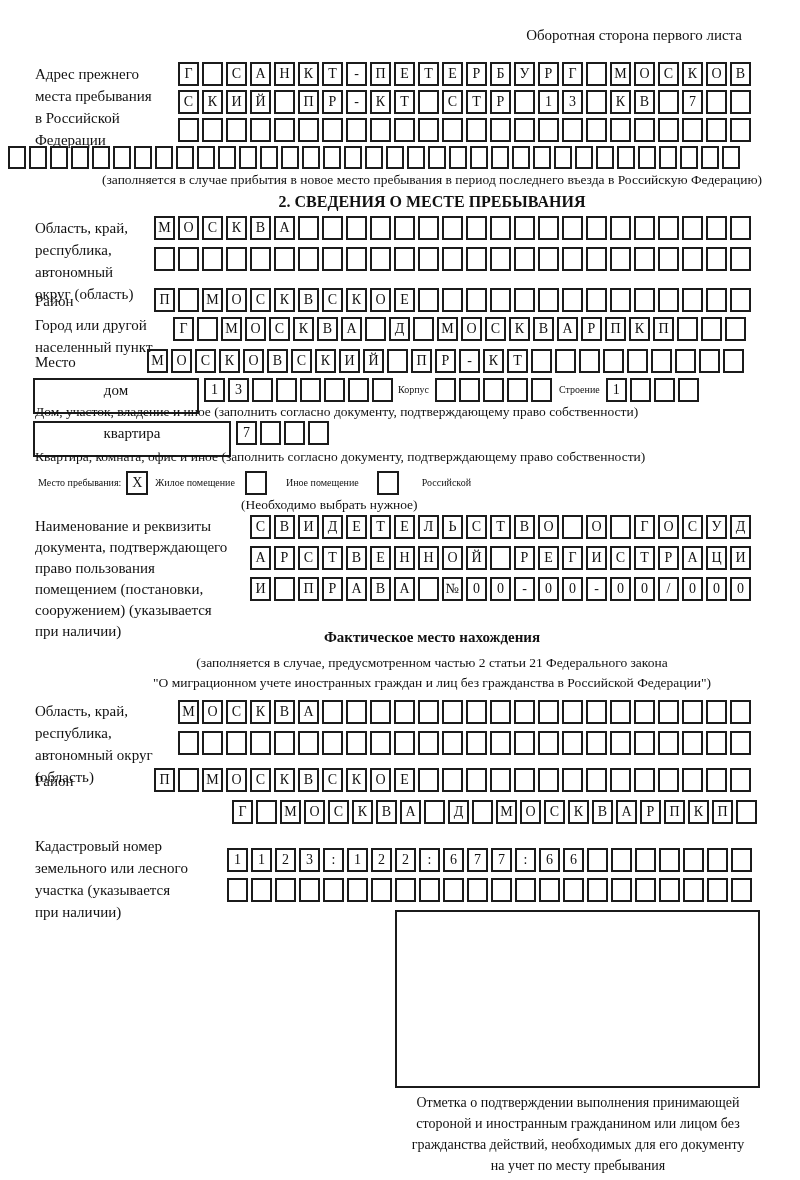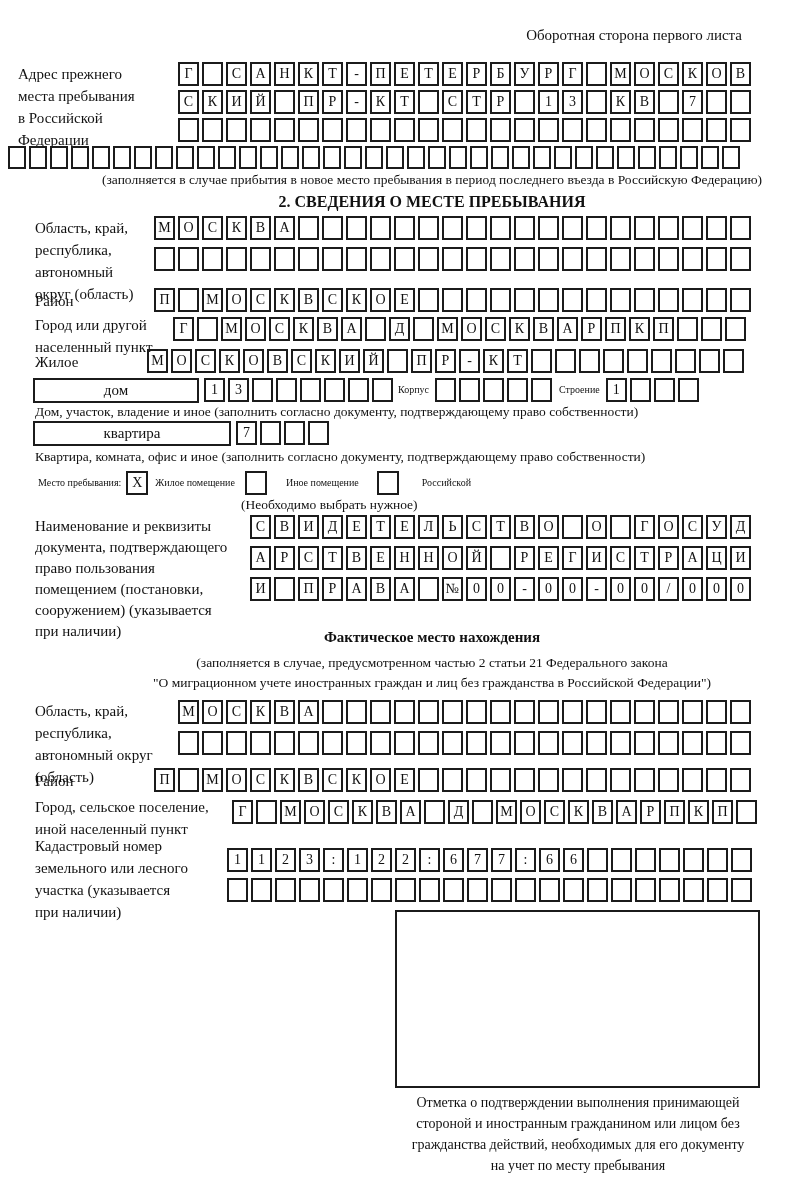--- a/index.html
+++ b/index.html
@@ -8,37 +8,37 @@
   .abs{position:absolute;}
   .label{font-size:15px;line-height:22px;white-space:nowrap;}
   .label6{font-size:15px;line-height:21px;white-space:nowrap;}
   .caption{font-size:13.5px;white-space:nowrap;}
   .center{width:800px;text-align:center;padding-left:32px;}
   .bold{font-weight:bold;}
   .cells{display:flex;}
   .cell{flex:none;width:21px;height:24px;margin-right:3px;border:2px solid #1b1b1b;
         box-sizing:border-box;font-size:14px;line-height:19px;text-align:center;}
   .small .cell{width:18px;height:23px;margin-right:3px;font-size:12px;}
-  .namedbox{flex:none;border:2px solid #1b1b1b;height:25px;box-sizing:border-box;
+  .namedbox{flex:none;border:2px solid #1b1b1b;height:36px;box-sizing:border-box;
         text-align:center;font-size:15px;line-height:20px;}
   .chk{flex:none;width:22px;height:24px;border:2px solid #1b1b1b;box-sizing:border-box;
         text-align:center;font-size:14px;line-height:19px;}
   .inline-label{font-size:10px;line-height:24px;white-space:nowrap;}
   .hrow{display:flex;align-items:flex-start;}
   .stampbox{border:2px solid #1b1b1b;box-sizing:border-box;background:#fff;}
   .stampcap{font-size:14px;line-height:21px;text-align:center;}
 </style>
 </head>
 <body>
 
 <div class="page">
 
   <div class="abs label" style="top:24px;right:58px;font-family:Liberation Serif, serif;">Оборотная сторона первого листа</div>
 
-  <div class="abs" style="left:18px;top:63px;">
+  <div class="abs" style="left:35px;top:63px;">
     <div class="label">Адрес прежнего</div>
     <div class="label">места пребывания</div>
     <div class="label">в Российской</div>
     <div class="label">Федерации</div>
   </div>
   <div class="abs cells" style="left:178px;top:62px;">
       <span class="cell">Г</span>
       <span class="cell"></span>
       <span class="cell">С</span>
       <span class="cell">А</span>
@@ -270,21 +270,21 @@
       <span class="cell">А</span>
       <span class="cell">Р</span>
       <span class="cell">П</span>
       <span class="cell">К</span>
       <span class="cell">П</span>
       <span class="cell"></span>
       <span class="cell"></span>
       <span class="cell"></span>
     </div>
 
-  <div class="abs label" style="left:35px;top:351px;">Жилое</div>
+  <div class="abs label" style="left:35px;top:351px;">Место</div>
   <div class="abs cells" style="left:147px;top:349px;">
       <span class="cell">М</span>
       <span class="cell">О</span>
       <span class="cell">С</span>
       <span class="cell">К</span>
       <span class="cell">О</span>
       <span class="cell">В</span>
       <span class="cell">С</span>
       <span class="cell">К</span>
       <span class="cell">И</span>
@@ -521,24 +521,20 @@
       <span class="cell"></span>
       <span class="cell"></span>
       <span class="cell"></span>
       <span class="cell"></span>
       <span class="cell"></span>
       <span class="cell"></span>
       <span class="cell"></span>
       <span class="cell"></span>
     </div>
 
-  <div class="abs" style="left:35px;top:796px;">
-    <div class="label">Город, сельское поселение,</div>
-    <div class="label">иной населенный пункт</div>
-  </div>
   <div class="abs cells" style="left:232px;top:800px;">
       <span class="cell">Г</span>
       <span class="cell"></span>
       <span class="cell">М</span>
       <span class="cell">О</span>
       <span class="cell">С</span>
       <span class="cell">К</span>
       <span class="cell">В</span>
       <span class="cell">А</span>
       <span class="cell"></span>

